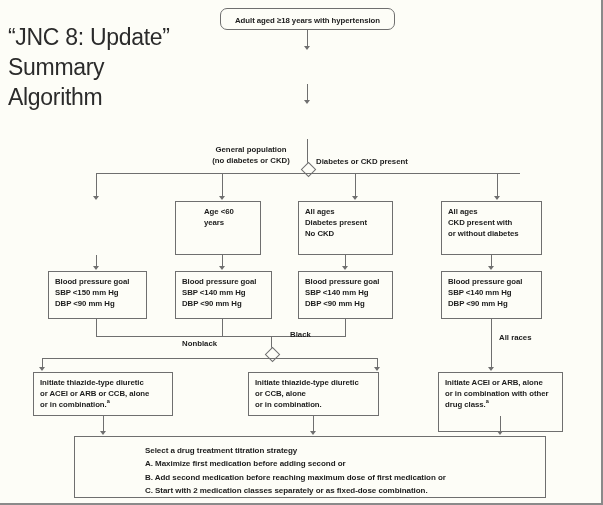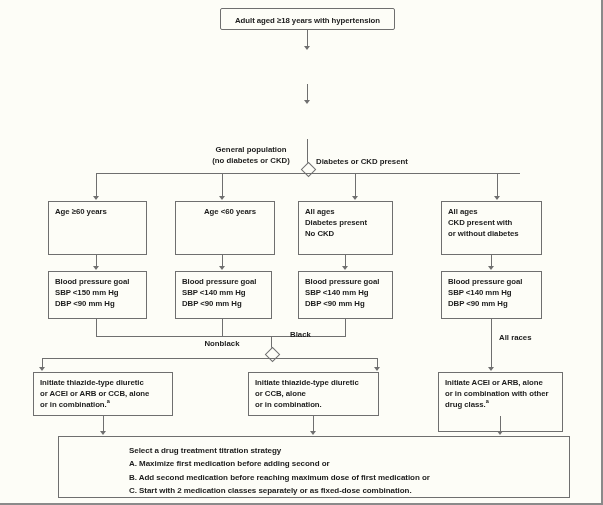--- a/index.html
+++ b/index.html
@@ -36,21 +36,21 @@
     border:1px solid #6f6f6f;
     background:#fdfdf7;
     font-size:7.8px;
     line-height:11.2px;
     font-weight:bold;
     color:#1c1c1c;
     letter-spacing:-0.05px;
     padding:4px 6px;
     white-space:pre-line;
   }
-  .box.rounded{border-radius:2px;}
+  .box.rounded{border-radius:7px;}
   .box.center{text-align:center;padding-top:5px;}
   .box.big{font-size:8.2px;line-height:12px;}
   .box.strategy{padding:7px 0 0 70px;line-height:13.4px;font-size:8px;}
   
   .vline{position:absolute;width:1px;background:#6f6f6f;}
   .hline{position:absolute;height:1px;background:#6f6f6f;}
   .arrow{
     position:absolute;
     width:0;height:0;
     border-left:3px solid transparent;
@@ -73,20 +73,23 @@
     white-space:pre-line;
   }
   .edge-label.right{text-align:left;}
   sup{font-size:5.6px;vertical-align:super;line-height:0;}
 </style>
 </head>
 <body>
 
 <div id="canvas">
 
+  <div class="title">“JNC 8: Update”
+Summary
+Algorithm</div>
 
   <div class="box rounded center" style="left:220px;top:8px;width:175px;height:22px;padding-top:6px;">Adult aged ≥18 years with hypertension</div>
 
   <div class="vline" style="left:307px;top:30px;height:17px;"></div>
   <div class="arrow" style="left:304px;top:46px;"></div>
 
 
   <div class="vline" style="left:307px;top:84px;height:17px;"></div>
   <div class="arrow" style="left:304px;top:100px;"></div>
 
@@ -106,22 +109,21 @@
 
   <div class="vline" style="left:222px;top:173px;height:24px;"></div>
   <div class="arrow" style="left:219px;top:196px;"></div>
 
   <div class="vline" style="left:355px;top:173px;height:24px;"></div>
   <div class="arrow" style="left:352px;top:196px;"></div>
 
   <div class="vline" style="left:497px;top:173px;height:24px;"></div>
   <div class="arrow" style="left:494px;top:196px;"></div>
 
-  <div class="box" style="left:48px;top:201px;width:99px;height:54px;">Age ≥60 years</div>
-  <div class="box" style="left:175px;top:201px;width:100px;height:54px;padding-left:28px;">Age &lt;60 years</div>
+  <div class="box" style="left:175px;top:201px;width:86px;height:54px;padding-left:28px;">Age &lt;60 years</div>
   <div class="box" style="left:298px;top:201px;width:95px;height:54px;">All ages
 Diabetes present
 No CKD</div>
   <div class="box" style="left:441px;top:201px;width:101px;height:54px;">All ages
 CKD present with
 or without diabetes</div>
 
   <div class="vline" style="left:96px;top:255px;height:12px;"></div>
   <div class="arrow" style="left:93px;top:266px;"></div>
 
@@ -146,21 +148,21 @@
   <div class="box" style="left:441px;top:271px;width:101px;height:48px;">Blood pressure goal
 SBP &lt;140 mm Hg
 DBP &lt;90 mm Hg</div>
 
   <div class="vline" style="left:96px;top:319px;height:17px;"></div>
   <div class="vline" style="left:222px;top:319px;height:17px;"></div>
   <div class="vline" style="left:345px;top:319px;height:17px;"></div>
   <div class="hline" style="left:96px;top:336px;width:250px;"></div>
   <div class="vline" style="left:271px;top:336px;height:14px;"></div>
 
-  <div class="edge-label" style="left:182px;top:339px;width:80px;text-align:center;">Nonblack</div>
+  <div class="edge-label" style="left:182px;top:339px;width:80px;text-align:left;">Nonblack</div>
   <div class="edge-label right" style="left:282px;top:330px;width:60px;margin-left:8px;">Black</div>
 
   <div class="diamond" style="left:267px;top:349px;"></div>
 
   <div class="hline" style="left:42px;top:358px;width:335px;"></div>
   <div class="vline" style="left:42px;top:358px;height:10px;"></div>
   <div class="arrow" style="left:39px;top:367px;"></div>
   <div class="vline" style="left:377px;top:358px;height:10px;"></div>
   <div class="arrow" style="left:374px;top:367px;"></div>
 
@@ -182,18 +184,18 @@
 
   <div class="vline" style="left:103px;top:416px;height:16px;"></div>
   <div class="arrow" style="left:100px;top:431px;"></div>
 
   <div class="vline" style="left:313px;top:416px;height:16px;"></div>
   <div class="arrow" style="left:310px;top:431px;"></div>
 
   <div class="vline" style="left:500px;top:416px;height:16px;"></div>
   <div class="arrow" style="left:497px;top:431px;"></div>
 
-  <div class="box strategy" style="left:58px;top:436px;width:512px;height:62px;">Select a drug treatment titration strategy
+  <div class="box strategy" style="left:74px;top:436px;width:472px;height:62px;">Select a drug treatment titration strategy
 A. Maximize first medication before adding second or
 B. Add second medication before reaching maximum dose of first medication or
 C. Start with 2 medication classes separately or as fixed-dose combination.</div>
 
 </div>
 
 </body></html>

